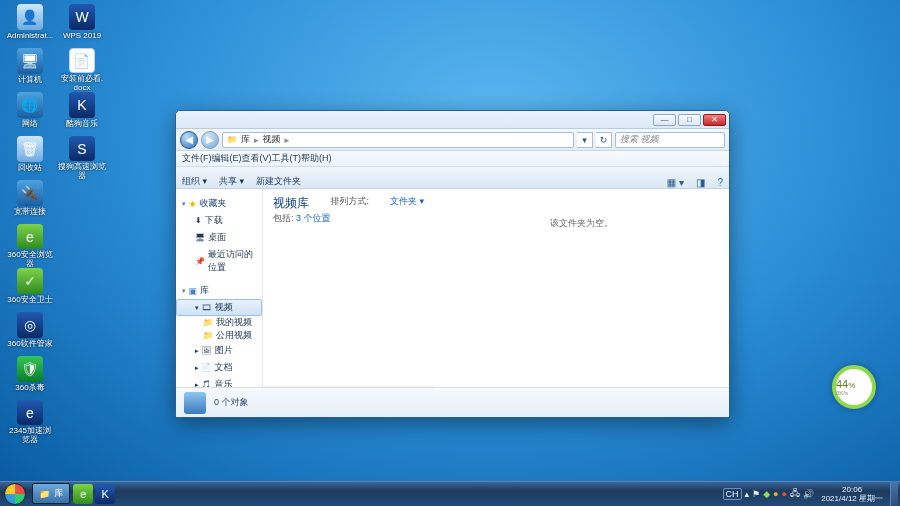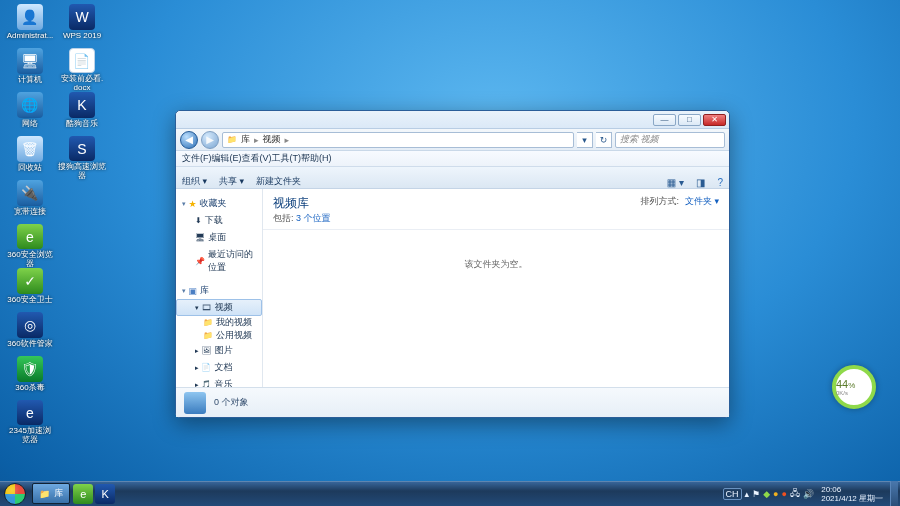--- a/index.html
+++ b/index.html
@@ -49,21 +49,21 @@
   border:1px solid #123;
 }
 .task-btn{
   height:21px;margin:2px;padding:0 6px;border-radius:2px;
   background:linear-gradient(#6ea9e0,#3870a8);border:1px solid #123;
   display:flex;align-items:center;gap:4px;font-size:9px;color:#fff;cursor:pointer;
 }
 .task-pin{width:20px;height:20px;margin:2px 1px;border-radius:3px;display:flex;align-items:center;justify-content:center;font-size:11px;color:#fff;cursor:pointer;}
 .tray{margin-left:auto;display:flex;align-items:center;height:100%;gap:3px;padding-right:2px;}
 .tray .ic{font-size:9px;color:#eaf3ff;cursor:pointer;}
-.tray-clock{font-size:8px;color:#eaf3ff;line-height:9px;padding:0 4px;cursor:pointer;}
+.tray-clock{font-size:8px;color:#eaf3ff;text-align:center;line-height:9px;padding:0 4px;cursor:pointer;}
 .show-desktop{width:8px;height:25px;border-left:1px solid #5a85b8;background:linear-gradient(#4a78ad,#2a4e78);cursor:pointer;}
 
 
 .win{
   position:absolute; left:175px; top:110px; width:555px; height:308px;
   background:#fff; border:1px solid #2a5e99; border-radius:5px;
   box-shadow:0 6px 22px rgba(0,0,0,.4);
   display:flex; flex-direction:column;
 }
 .win-titlebar{
@@ -98,26 +98,26 @@
 .side{width:87px;border-right:1px solid #e0e7ef;overflow:auto;padding:4px 0;}
 .side-group{font-size:9px;color:#1a3f6e;margin:4px 0 2px 6px;display:flex;align-items:center;gap:3px;cursor:pointer;}
 .side-group .tri{font-size:7px;color:#5a7da8;}
 .side-item{font-size:9px;color:#223a56;padding:1px 0 1px 18px;display:flex;align-items:center;gap:3px;cursor:pointer;border:1px solid transparent;}
 .side-item.sel{background:linear-gradient(#e6f0fb,#cfe3f7);border:1px solid #9dc1e8;border-radius:2px;}
 .side-sub{padding-left:27px;font-size:9px;color:#223a56;display:flex;align-items:center;gap:3px;cursor:pointer;}
 .ic-s{font-size:8px;}
 .star{color:#f5b301;}
 .lib{color:#4a7ec3;}
 
-.main{flex:1;display:flex;flex-direction:column;min-width:0;}
+.main{flex:1;display:flex;min-width:0;}
 .lib-header{padding:6px 10px 4px;border-bottom:1px solid #eaeef4;display:flex;align-items:flex-start;}
 .lib-title{font-size:12px;color:#0b3e7b;}
 .lib-sub{font-size:9px;color:#555;}
 .lib-sub a{color:#1460c0;cursor:pointer;text-decoration:none;}
-.lib-right{margin-left:auto;font-size:9px;color:#555;display:flex;align-items:flex-end;gap:6px;}
+.lib-right{margin-left:auto;font-size:9px;color:#555;display:flex;align-items:flex-end;gap:21px;}
 .lib-right a{color:#1460c0;cursor:pointer;text-decoration:none;}
 .content{flex:1;display:flex;align-items:flex-start;justify-content:center;padding-top:28px;}
 .empty{font-size:9px;color:#666;}
 
 .status{height:30px;border-top:1px solid #d3dfeb;background:linear-gradient(#f5f9fd,#e7eff7);display:flex;align-items:center;padding:0 8px;gap:8px;font-size:9px;color:#334d6e;}
 .status .sicon{width:22px;height:22px;background:linear-gradient(#8ec5f0,#3a7cbf);border-radius:3px;}
 </style>
 </head>
 <body>
 

